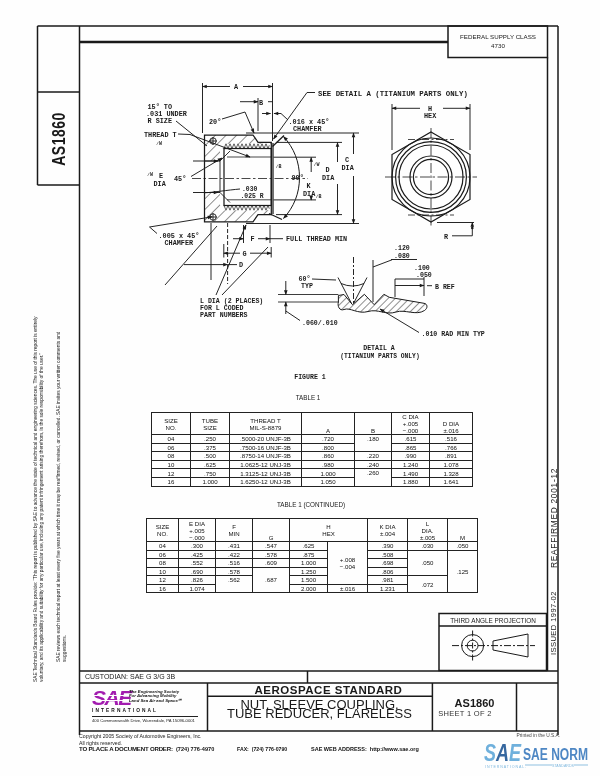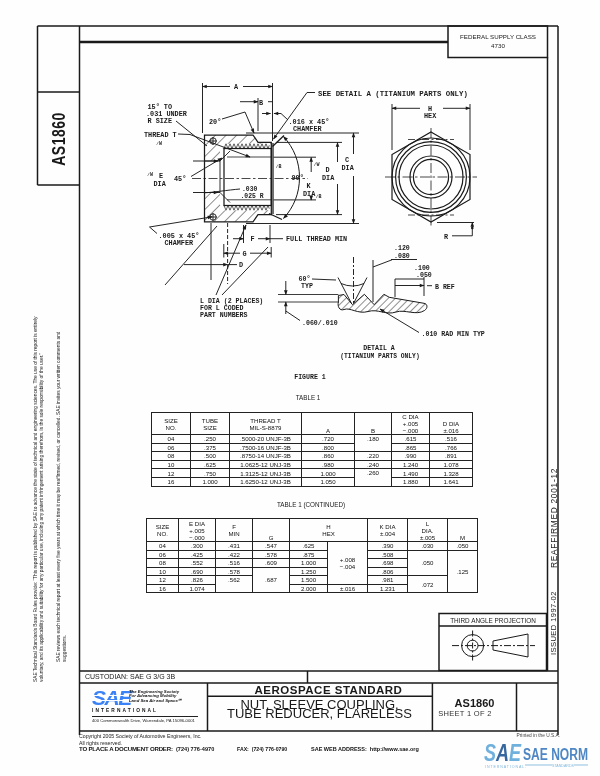--- a/index.html
+++ b/index.html
@@ -502,21 +502,21 @@
 
 <div class="abs" style="left:79px;top:733px;font-size:5.2px;color:#222;">Copyright 2005 Society of Automotive Engineers, Inc.</div>
 <div class="abs" style="left:79px;top:739.5px;font-size:5.2px;color:#222;">All rights reserved.</div>
 
 <div class="abs" style="left:79px;top:744.5px;font-size:6.1px;color:#111;font-weight:bold;white-space:nowrap;letter-spacing:-0.2px;">TO PLACE A DOCUMENT ORDER:</div>
 <div class="abs" style="left:176px;top:745.5px;font-size:5.6px;color:#111;font-weight:bold;white-space:nowrap;">(724) 776-4970</div>
 <div class="abs" style="left:237px;top:746px;font-size:5.2px;color:#111;font-weight:bold;white-space:nowrap;">FAX:&nbsp;&nbsp;(724) 776-0790</div>
 <div class="abs" style="left:311px;top:745.5px;font-size:5.5px;color:#111;font-weight:bold;white-space:nowrap;">SAE WEB ADDRESS:&nbsp;&nbsp;http://www.sae.org</div>
 
 <div class="abs" style="left:92px;top:686px;width:112px;height:44px;">
-  <div class="abs" style="left:0;top:0;font-weight:bold;font-style:italic;font-size:21px;letter-spacing:-1.5px;font-family:'Liberation Sans',sans-serif;color:#3b82f6;">SAE</div>
+  <div class="abs" style="left:0;top:0;font-weight:bold;font-style:italic;font-size:21px;letter-spacing:-1.5px;font-family:'Liberation Sans',sans-serif;color:#a21caf;">SAE</div>
   <div class="abs" style="left:0;top:9px;width:34px;height:1.3px;background:#fff;"></div>
   <div class="abs" style="left:0;top:13.5px;width:34px;height:1.3px;background:#fff;"></div>
   <div class="abs" style="left:37px;top:3.5px;font-size:4.3px;line-height:4.9px;color:#111;font-style:italic;font-weight:bold;">The Engineering Society<br>For Advancing Mobility<br>Land Sea Air and Space℠</div>
   <div class="abs" style="left:0;top:22px;font-size:4.8px;letter-spacing:2.1px;font-weight:bold;color:#111;">INTERNATIONAL</div>
   <div class="abs" style="left:0;top:29.5px;width:106px;border-top:1px solid #222;"></div>
   <div class="abs" style="left:0;top:31.5px;font-size:4.2px;color:#222;">400 Commonwealth Drive, Warrendale, PA 15096-0001</div>
 </div>
 
 <svg class="abs" style="left:480px;top:738px" width="120" height="38" viewBox="0 0 120 38">
   <g font-family="Liberation Sans" font-weight="bold" font-style="italic">

